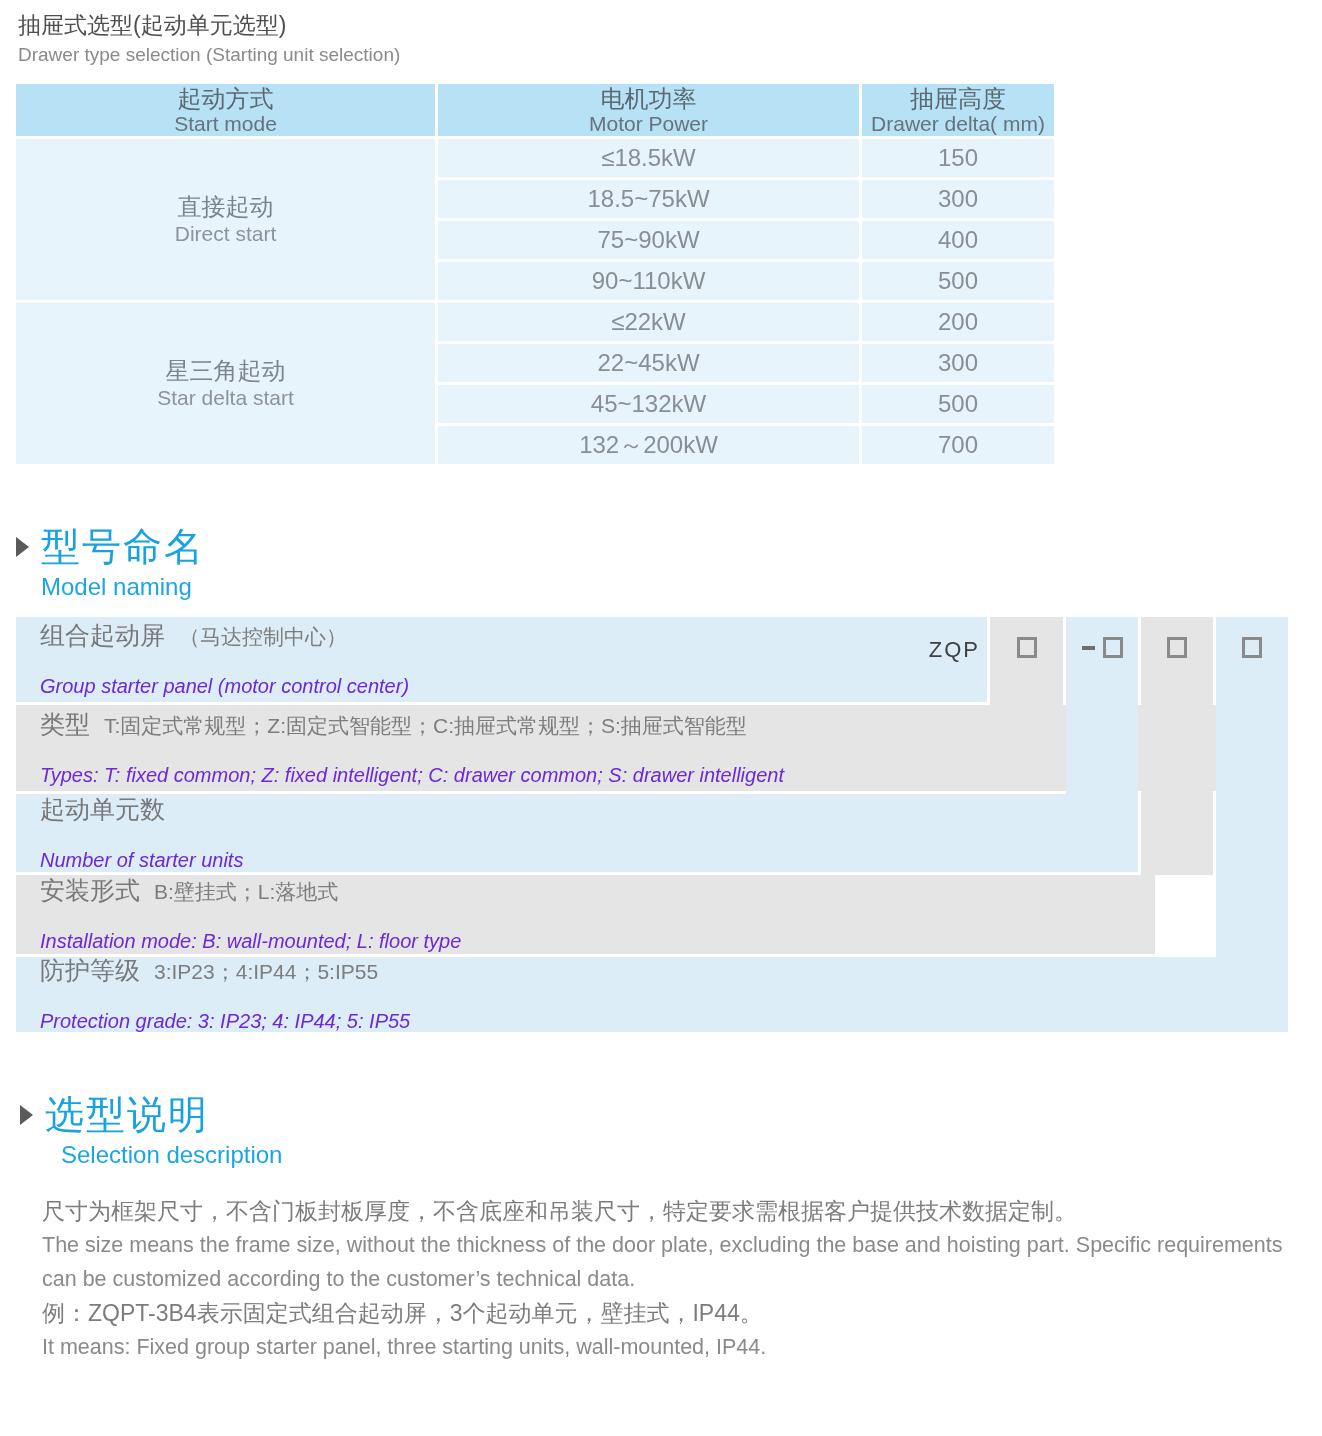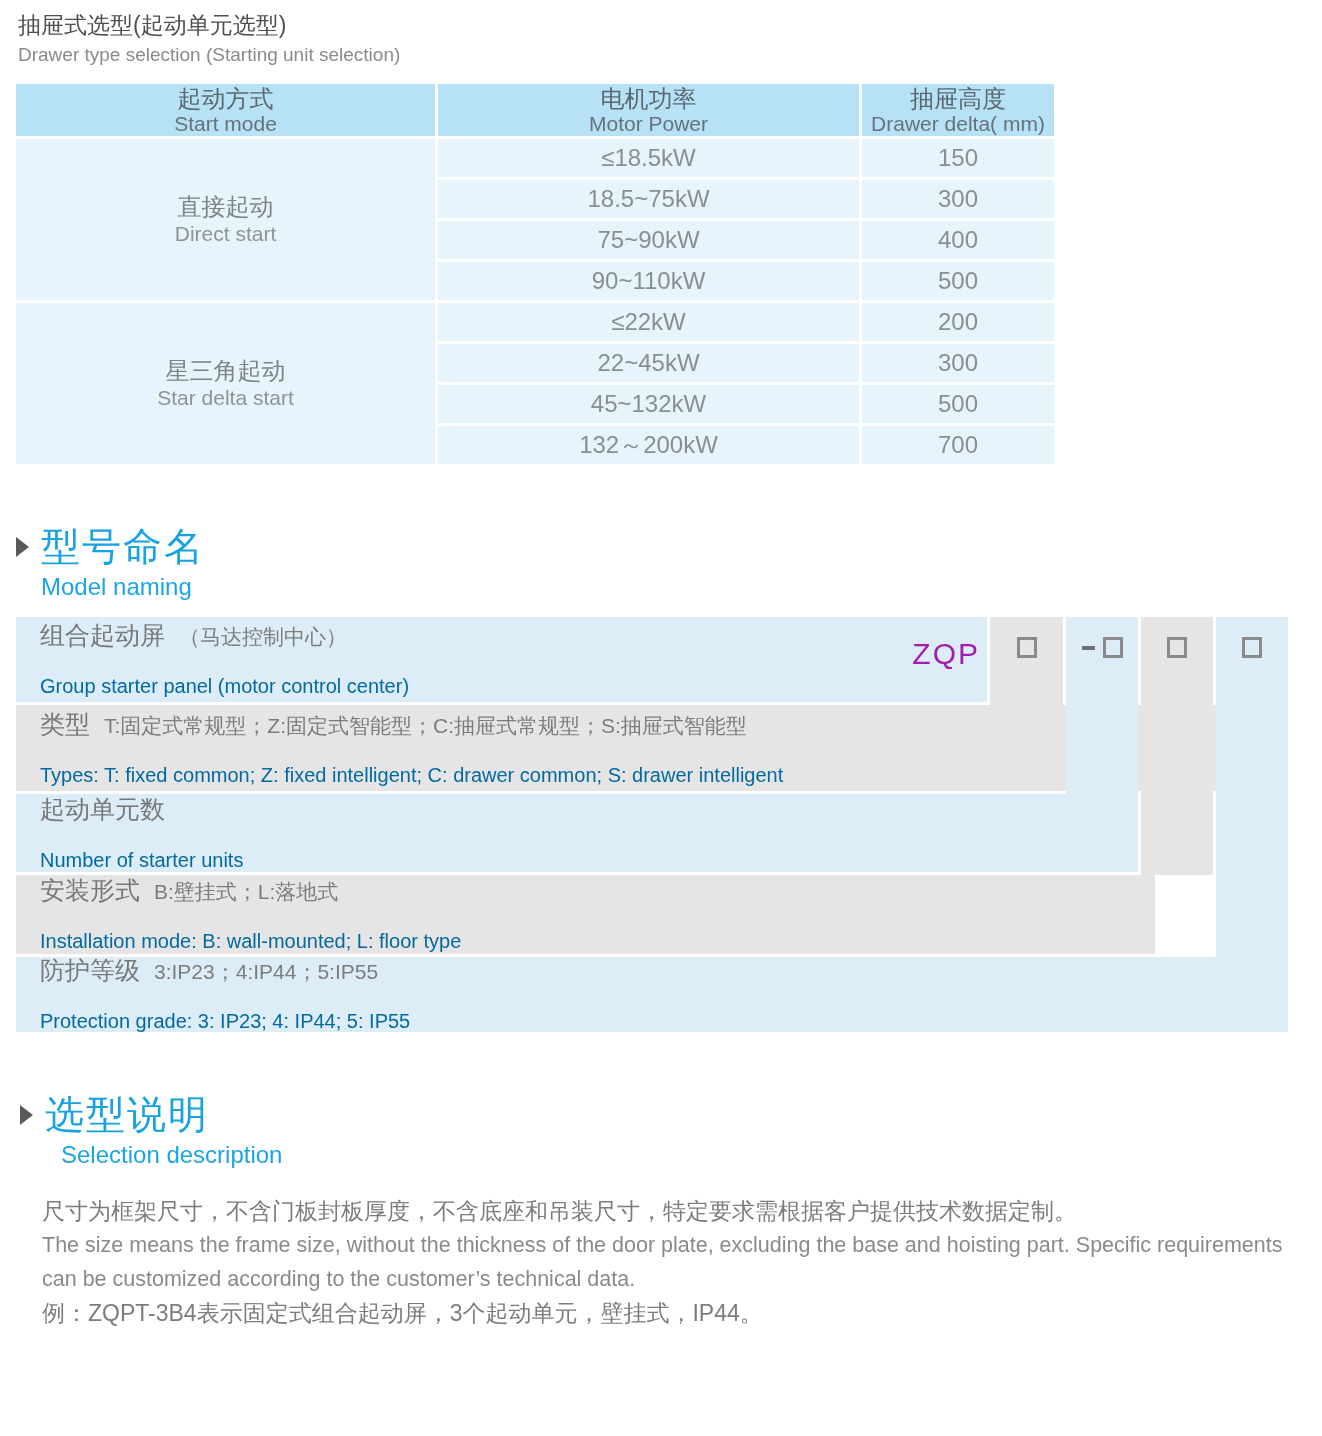--- a/index.html
+++ b/index.html
@@ -66,24 +66,24 @@
     position:absolute; left:0;
     display:flex; flex-direction:column; justify-content:center;
     padding-left:24px;
     overflow:hidden;
   }
   .bg-blue { background:#dcedf8; }
   .bg-gray { background:#e5e5e5; }
   .dlabel { font-size:25px; color:#787878;margin-top:40px; }
   .ddesc  { font-size:21px; color:#7d7d7d; margin-left:14px; }
   .dline1 { line-height:30px; white-space:nowrap; }
-  .dline2 { font-size:20px; color:#0369a1; line-height:26px; margin-top:19px; white-space:nowrap; }
+  .dline2 { font-size:20px; color:#6d28d9; line-height:26px; margin-top:19px; white-space:nowrap;font-style:italic; }
   .zqp {
     position:absolute; right:7px; top:20px;
-    font-size:30px; color:#a21caf; letter-spacing:2px;
+    font-size:22px; color:#404040; letter-spacing:2px;
   }
   .dstrip {
     position:absolute; top:0;
     display:flex; justify-content:center; align-items:flex-start;
     padding-top:20px;
   }
   .slot-box {
     width:20px; height:21px;
     border:3px solid #8a8a8a;
     background:transparent;
@@ -215,15 +215,16 @@
     <div>
       <div class="sec-zh">选型说明</div>
       <div class="sec-en">Selection description</div>
     </div>
   </div>
 
   <div class="paras">
     <p class="para-zh">尺寸为框架尺寸，不含门板封板厚度，不含底座和吊装尺寸，特定要求需根据客户提供技术数据定制。</p>
     <p class="para-en">The size means the frame size, without the thickness of the door plate, excluding the base and hoisting part. Specific requirements can be customized according to the customer’s technical data.</p>
     <p class="para-zh">例：ZQPT-3B4表示固定式组合起动屏，3个起动单元，壁挂式，IP44。</p>
+    <p class="para-en">It means: Fixed group starter panel, three starting units, wall-mounted, IP44.</p>
   </div>
 
 </div>
 
 </body></html>

